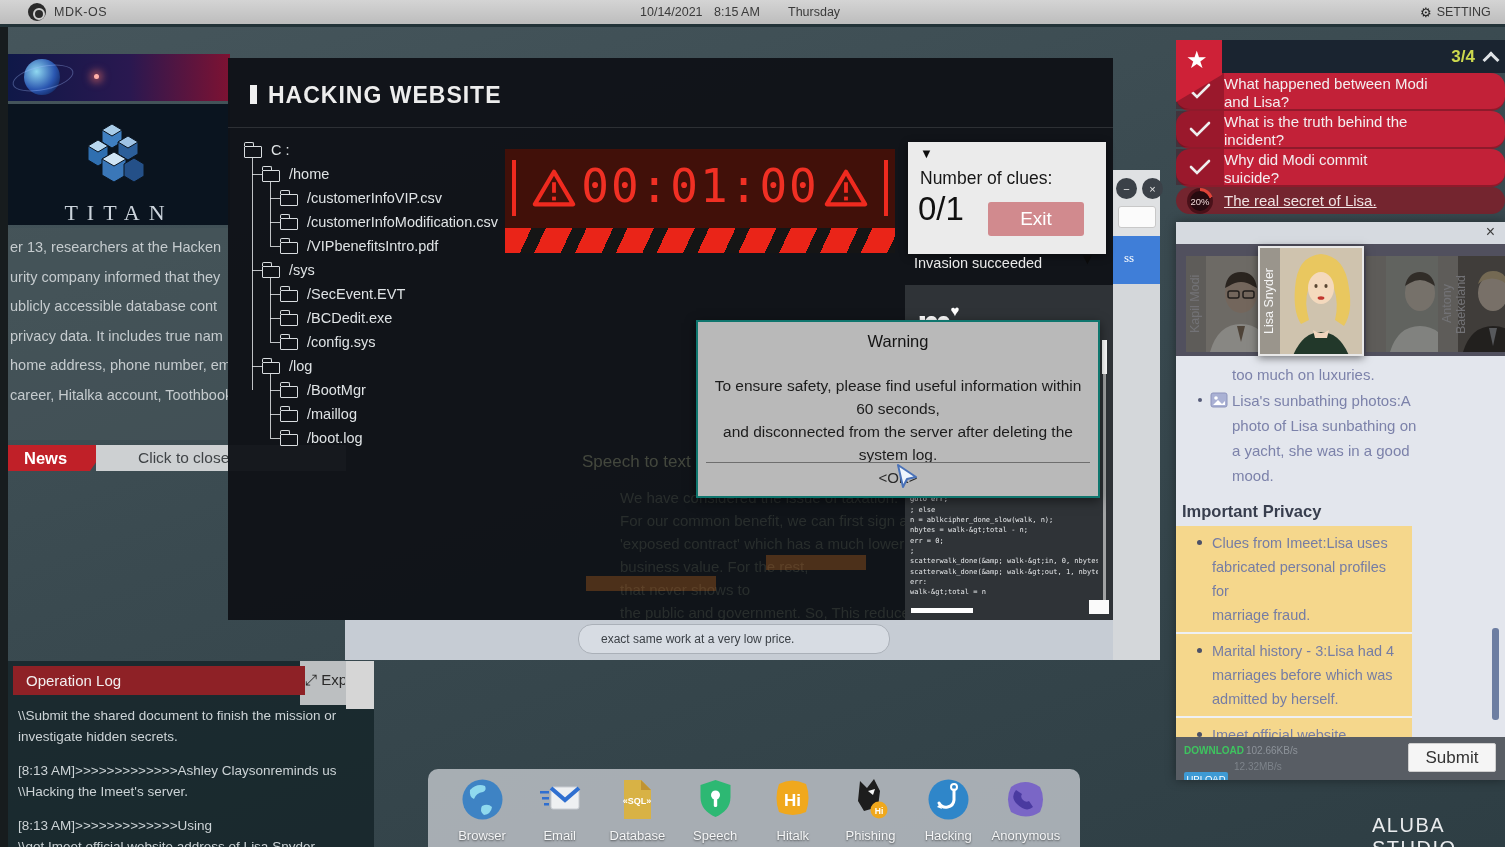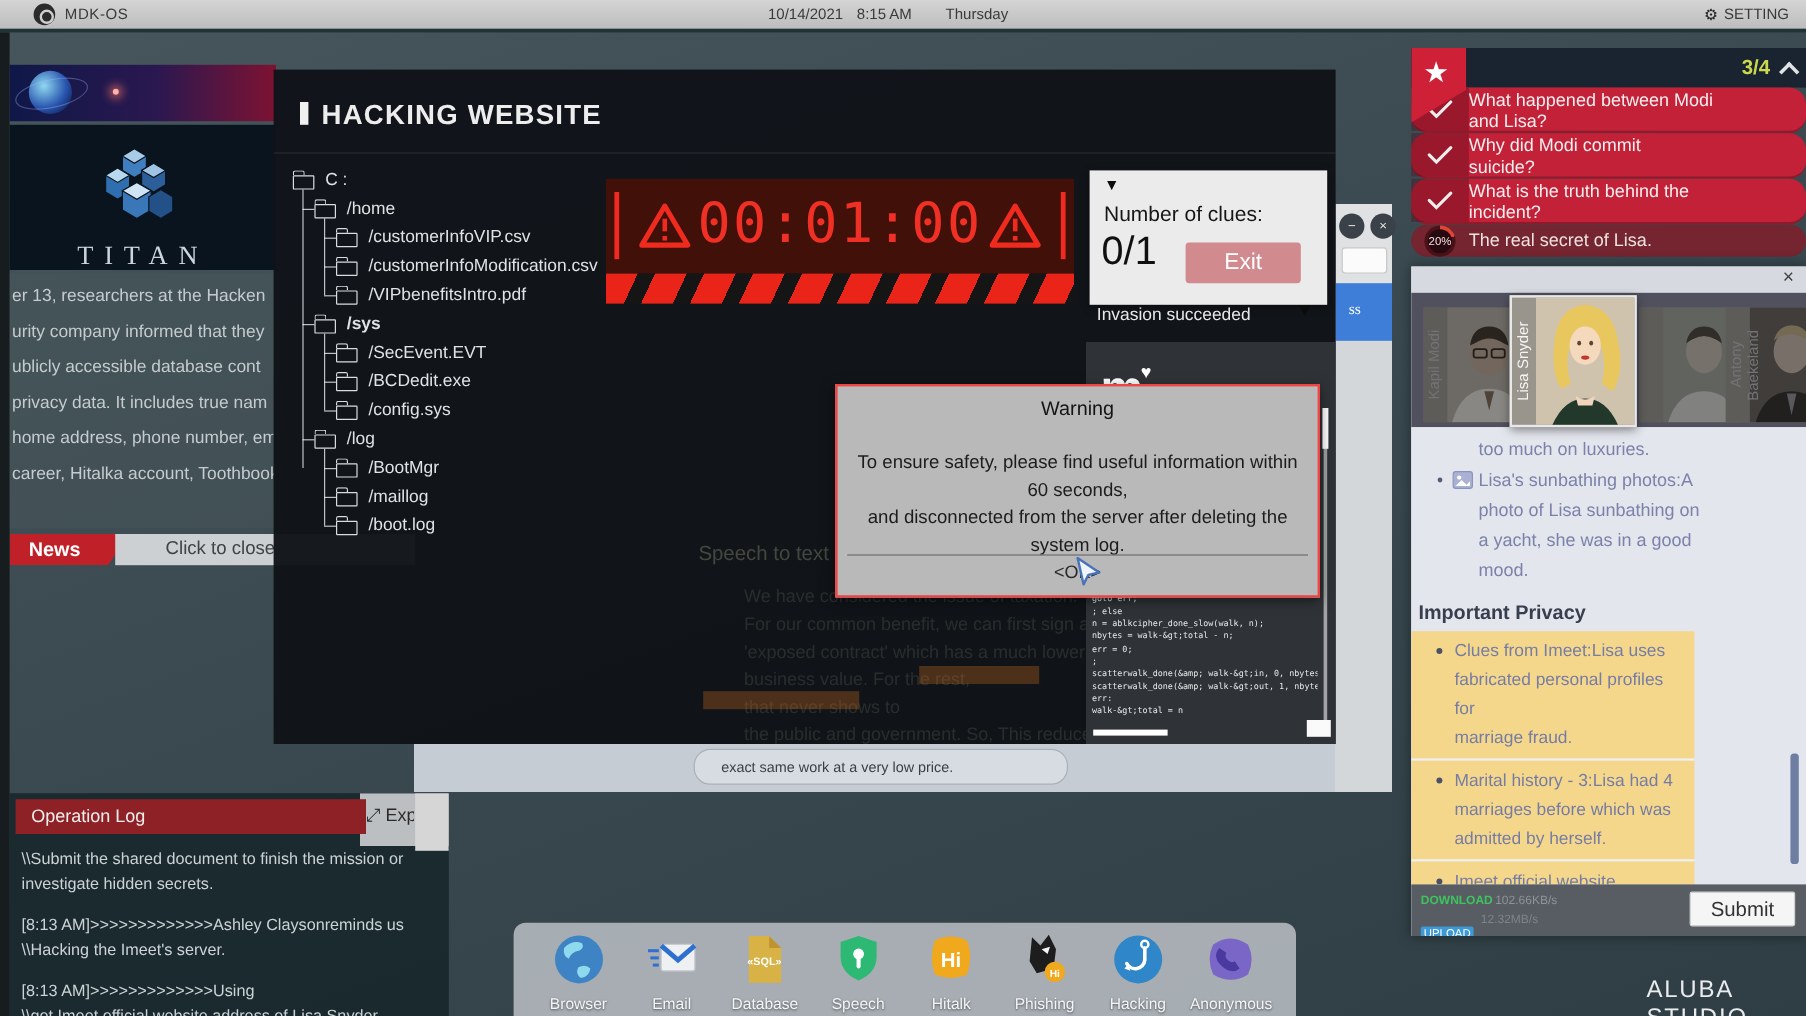--- a/index.html
+++ b/index.html
@@ -99,21 +99,21 @@
   #imeet-heart{font-size:15px;vertical-align:22px;margin-left:-2px;}
   #code-lines{position:absolute;left:5px;top:55px;width:188px;height:262px;overflow:hidden;
     font-family:"DejaVu Sans Mono",monospace;font-size:7px;line-height:10.3px;color:#e6e8ea;white-space:nowrap;}
   #code-vscroll{position:absolute;left:198px;top:55px;width:3px;height:262px;background:rgba(255,255,255,.55);}
   #code-vthumb{position:absolute;left:197px;top:55px;width:5px;height:34px;background:#fff;}
   #code-hbar{position:absolute;left:6px;top:323px;width:62px;height:5px;background:#fff;}
   #code-corner{position:absolute;left:184px;top:315px;width:20px;height:14px;background:#fafafa;}
 
   
   #dlg{position:absolute;left:468px;top:262px;width:404px;height:178px;background:#b9b9b9;
-    border:2px solid #ef4444;box-shadow:0 3px 10px rgba(0,0,0,.5);}
+    border:2px solid #0f766e;box-shadow:0 3px 10px rgba(0,0,0,.5);}
   #dlg-title{position:absolute;left:0;top:10px;width:100%;text-align:center;font-size:16.5px;color:#141414;}
   #dlg-body{position:absolute;left:10px;top:52px;width:380px;text-align:center;white-space:pre-line;
     font-size:15.5px;line-height:23px;color:#1c1c1c;}
   #dlg-okrow{position:absolute;left:8px;bottom:4px;width:384px;height:30px;border-top:1px solid #6e6e6e;
     display:flex;align-items:center;justify-content:center;font-size:15px;color:#2a2a2a;}
   #cursor{position:absolute;left:196px;top:142px;}
 
   
   #light-band{position:absolute;left:345px;top:620px;width:813px;height:40px;background:#c6ccd4;}
   #bubble{position:absolute;left:578px;top:624px;width:312px;height:30px;background:#d7dce3;
@@ -153,21 +153,21 @@
   #q-star{position:absolute;left:10px;top:6px;font-size:24px;color:#fff;}
   #q-rows{position:absolute;left:0;top:33px;width:329px;}
   .q-row{position:relative;width:329px;background:#c22138;border-bottom:2px solid #8e1a2b;display:flex;border-radius:14px;}
   .q-row.done{height:38px;} .q-row.progress{height:27px;background:#74252f;border-bottom:none;}
   .q-check{width:48px;flex:none;background:rgba(80,10,24,.35);display:flex;align-items:center;justify-content:center;}
   .q-text{font-size:15px;line-height:18px;color:#f3eef0;white-space:pre-line;padding-top:2px;}
   .q-badge{position:relative;width:26px;height:26px;border-radius:50%;margin:1px 11px;flex:none;
     background:conic-gradient(#e04338 0 20%,#4a1119 20% 100%);}
   .q-badge-in{position:absolute;left:3px;top:3px;width:20px;height:20px;border-radius:50%;
     background:#260a0f;color:#f0d8d8;font-size:9.5px;display:flex;align-items:center;justify-content:center;}
-  .q-row.progress .q-text{padding-top:5px;color:#efe2e2;}
+  .q-row.progress .q-text{padding-top:5px;color:#efe2e2;text-decoration:underline;}
 
   
   #chat{position:absolute;left:1176px;top:222px;width:329px;height:558px;background:#e3e6ed;
     box-shadow:0 0 10px rgba(0,0,0,.4);overflow:hidden;}
   #chat-titlebar{position:absolute;left:0;top:0;width:329px;height:22px;background:#d6dae0;}
   #chat-close{position:absolute;right:10px;top:1px;font-size:16px;color:#3c3c3c;}
   #portraits{position:absolute;left:0;top:22px;width:329px;height:112px;background:#51505e;}
   .pcard{position:absolute;background:#9a958c;display:flex;filter:brightness(.62) saturate(.55);overflow:hidden;}
   .pcard.active{filter:none;border:2px solid #e8e8e8;box-shadow:0 2px 8px rgba(0,0,0,.5);z-index:2;}
   .pname{writing-mode:vertical-rl;transform:rotate(180deg);font-size:12.5px;color:#b8b8c2;
@@ -300,21 +300,21 @@
           <span>/customerInfoVIP.csv</span>
         </div>
         <div class="tree-row" style="top: 72px; left: 36px;">
           <span class="folder"></span>
           <span>/customerInfoModification.csv</span>
         </div>
         <div class="tree-row" style="top: 96px; left: 36px;">
           <span class="folder"></span>
           <span>/VIPbenefitsIntro.pdf</span>
         </div>
-        <div class="tree-row" style="top: 120px; left: 18px; font-weight: bold;">
+        <div class="tree-row" style="top: 120px; left: 18px;">
           <span class="folder"></span>
           <span>/sys</span>
         </div>
         <div class="tree-row" style="top: 144px; left: 36px;">
           <span class="folder"></span>
           <span>/SecEvent.EVT</span>
         </div>
         <div class="tree-row" style="top: 168px; left: 36px;">
           <span class="folder"></span>
           <span>/BCDedit.exe</span>
@@ -459,31 +459,31 @@
           </div>
           <div class="q-text">What happened between Modi
 and Lisa?</div>
         </div>
         <div class="q-row done">
           <div class="q-check">
             <svg width="22" height="16" viewBox="0 0 22 16">
               <path d="M2 8 L8 14 L20 2" fill="none" stroke="#eee" stroke-width="2.6" stroke-linecap="round"></path>
             </svg>
           </div>
-          <div class="q-text">Why did Modi commit
-suicide?</div>
+          <div class="q-text">What is the truth behind the
+incident?</div>
         </div>
         <div class="q-row done">
           <div class="q-check">
             <svg width="22" height="16" viewBox="0 0 22 16">
               <path d="M2 8 L8 14 L20 2" fill="none" stroke="#eee" stroke-width="2.6" stroke-linecap="round"></path>
             </svg>
           </div>
-          <div class="q-text">What is the truth behind the
-incident?</div>
+          <div class="q-text">Why did Modi commit
+suicide?</div>
         </div>
         <div class="q-row progress">
           <div class="q-badge">
             <div class="q-badge-in">20%</div>
           </div>
           <div class="q-text">The real secret of Lisa.</div>
         </div>
       </div>
   </div>
 

